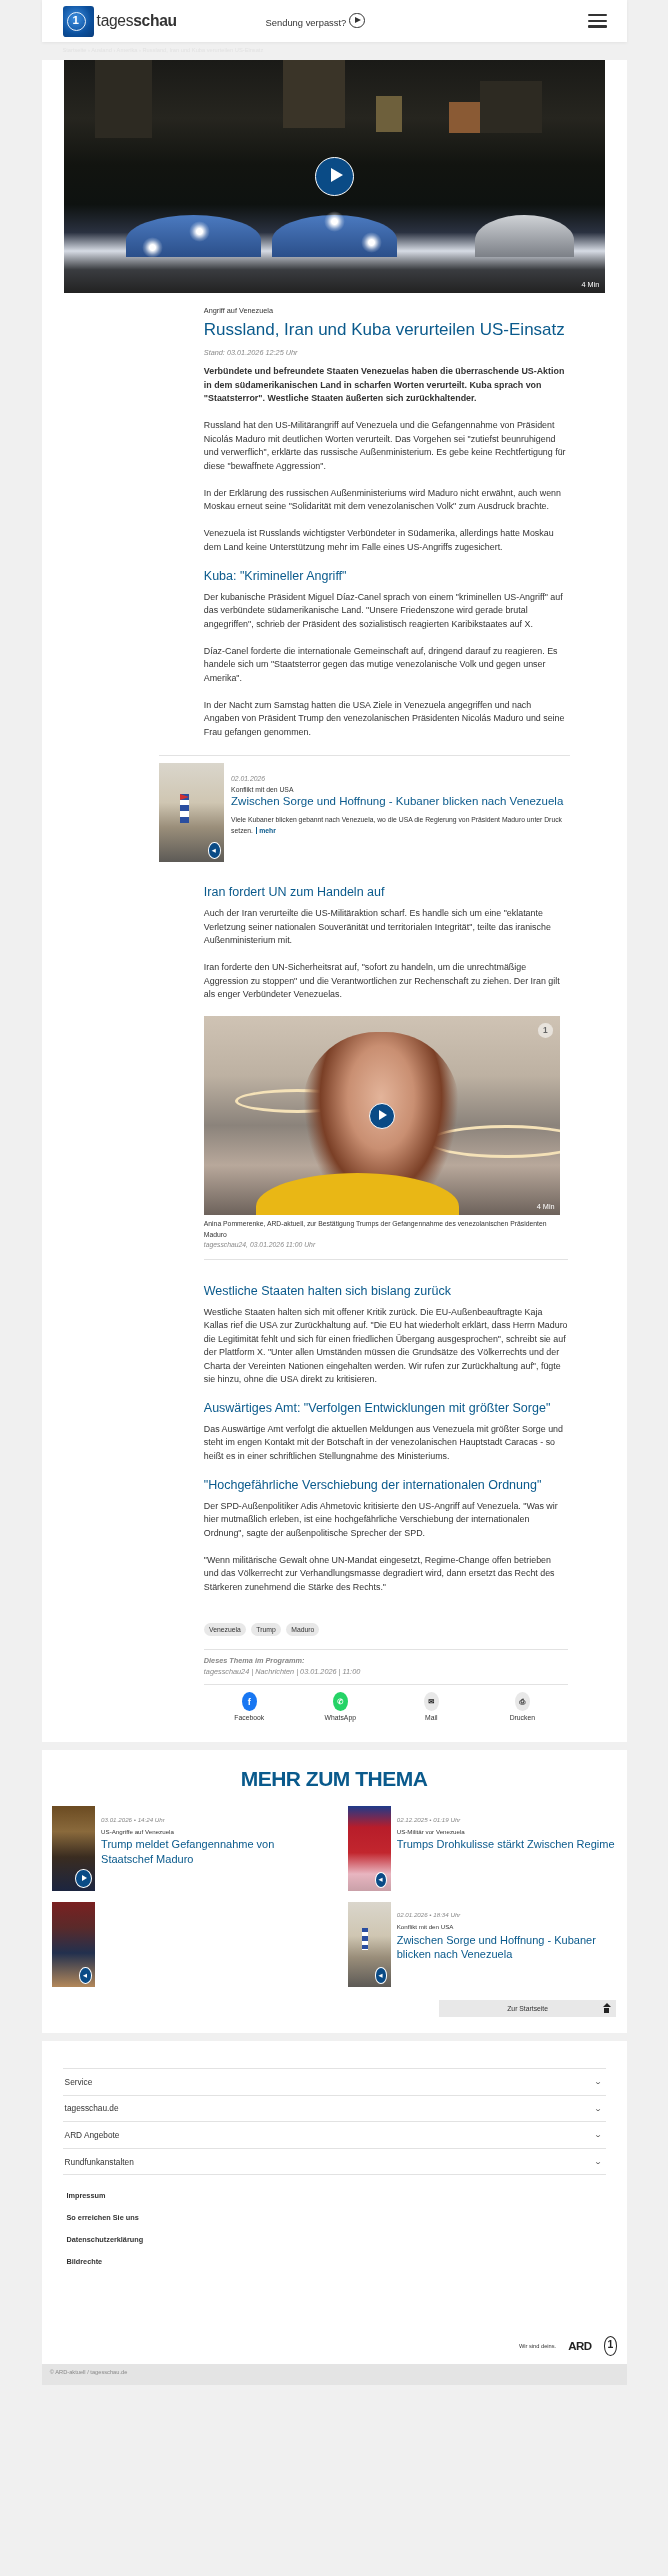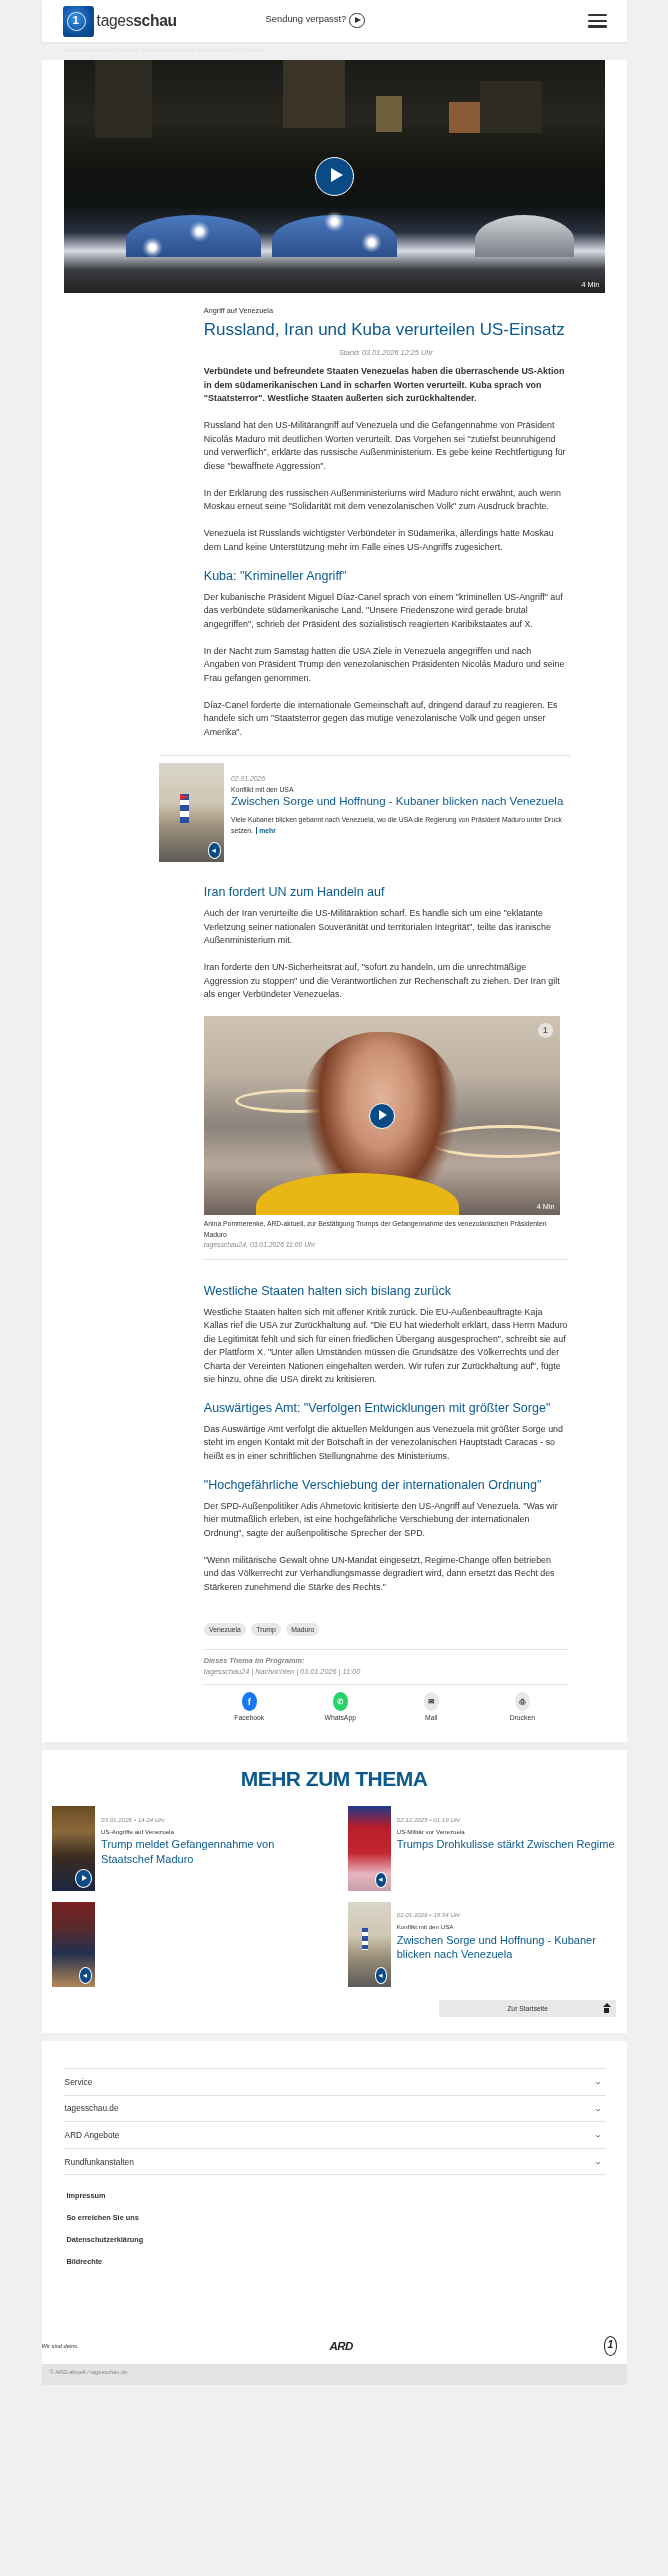--- a/index.html
+++ b/index.html
@@ -8,42 +8,42 @@
   .page { width: 585px; margin: 0 auto; position: relative; }
 
   
   .header { background: #fff; height: 42px; display: flex; align-items: center; padding: 0 21px; position: relative; box-shadow: 0 1px 3.1px rgba(0,0,0,0.06); }
   .logo { display: flex; align-items: center; gap: 3.1px; }
   .logo-icon { width: 31px; height: 31px; border-radius: 3.1px; background: radial-gradient(circle at 40% 40%, #3d8ee0, #0b4f9c 60%, #0a3c7a); position: relative; overflow: hidden; }
   .logo-icon .ring { position: absolute; left: 4.7px; top: 6.8px; width: 19px; height: 19px; border-radius: 50%; border: 1.6px solid #e6f0fb; }
   .logo-icon .one { position: absolute; left: 10px; top: 8.9px; color: #fff; font-weight: bold; font-size: 11.5px; font-family: "Liberation Sans", sans-serif; }
   .logo-text { font-size: 15.6px; color: #333; letter-spacing: -0.3px; font-family: "Liberation Sans", sans-serif; }
   .logo-text b { font-weight: bold; }
-  .sendung { position: absolute; left: 224px; top: 12.5px; display: flex; align-items: flex-start; gap: 3.1px; font-size: 9.4px; color: #333; cursor: pointer; }
+  .sendung { position: absolute; left: 224px; top: 12.5px; display: flex; align-items: flex-end; gap: 3.1px; font-size: 9.4px; color: #333; cursor: pointer; }
   .play-circle-sm { width: 15.6px; height: 15.6px; border: 1px solid #333; border-radius: 50%; position: relative; }
   .play-circle-sm::after { content: ""; position: absolute; left: 4.7px; top: 3.1px; border-left: 6.2px solid #333; border-top: 3.6px solid transparent; border-bottom: 3.6px solid transparent; }
   .menu { position: absolute; right: 20px; top: 14px; width: 19px; height: 13.5px; cursor: pointer; display: flex; flex-direction: column; justify-content: space-between; }
   .menu span { display: block; height: 2.1px; background: #333; border-radius: 1px; }
 
   .breadcrumb { height: 17.7px; padding: 5.2px 21px; font-size: 5.7px; color: #e2e2e2; }
 
   .card { background: #fff; }
   .article { padding: 0 8.3px 21px; }
   .hero { width: 541px; height: 233px; margin: 0 auto; position: relative; background: linear-gradient(180deg, #1a1a17 0%, #26251f 25%, #121410 45%, #0e1210 62%, #2a3140 74%, #d6dbe4 82%, #3a3c40 90%, #222 100%); overflow: hidden; }
   .hero .bldg { position: absolute; background: #2d2a22; }
   .hero .tent { position: absolute; bottom: 36px; height: 42px; background: linear-gradient(180deg,#4b7ac0,#2b4f8a); border-radius: 50% 50% 0 0 / 60% 60% 0 0; }
   .hero .glow { position: absolute; width: 21px; height: 21px; border-radius: 50%; background: radial-gradient(circle, #fff 20%, rgba(255,255,255,0.3) 50%, transparent 70%); }
   .play-big { position: absolute; left: 50%; top: 50%; width: 39px; height: 39px; margin: -19px 0 0 -19px; border-radius: 50%; background: #0a4b86; border: 1.6px solid #fff; cursor: pointer; }
   .play-big::after { content: ""; position: absolute; left: 14.6px; top: 10px; border-left: 12.5px solid #fff; border-top: 7.8px solid transparent; border-bottom: 7.8px solid transparent; }
   .duration { position: absolute; right: 5.2px; bottom: 4.2px; color: #fff; font-size: 7.3px; }
 
   .content { width: 364px; margin: 13px 0 0 154px; }
   .kicker { font-size: 7.3px; color: #333; margin-top: 10.4px; }
   .title { font-size: 17px; color: #0a5a8c; font-weight: normal; line-height: 21px; margin-top: 4.2px; }
-  .stand { font-size: 7.3px; color: #888; font-style: italic; margin-top: 8.3px; text-align: center; }
+  .stand { font-size: 7.3px; color: #888; font-style: italic; margin-top: 8.3px; }
   .lead { font-size: 8.9px; font-weight: bold; line-height: 13.5px; color: #333; margin-top: 8.3px; }
   .para { font-size: 8.9px; line-height: 13.5px; color: #333; margin-top: 13.5px; }
   .h2 { font-size: 12.5px; color: #0a5a8c; font-weight: normal; line-height: 15.6px; margin-top: 14.6px; }
   .h2 + .para { margin-top: 6.2px; }
 
   .teaser { display: flex; margin: 15.6px 0 0 -45px; width: 411px; border-top: 0.5px solid #e2e2e2; padding-top: 7.3px; gap: 7.3px; }
   .teaser .thumb { width: 65px; height: 99px; flex: none; position: relative; background: linear-gradient(180deg,#dad6cc 0%, #cfc6b2 40%, #9a8e7a 65%, #5d5a56 100%); overflow: hidden; }
   .thumb .flag { position: absolute; left: 21px; top: 31px; width: 9.4px; height: 29px; background: repeating-linear-gradient(180deg,#2a4ea0 0 5.7px,#fff 5.7px 11.5px); }
   .thumb .flagtri { position: absolute; left: 21px; top: 31px; border-left: 9.4px solid #d12f2f; border-top: 3.1px solid transparent; border-bottom: 3.1px solid transparent; width: 0; height: 0; }
   .audio-badge { position: absolute; right: 3.1px; bottom: 3.1px; width: 12.5px; height: 16.7px; border-radius: 50%; background: #0a4b86; border: 1px solid #fff; }
@@ -101,21 +101,21 @@
   .home-btn .house { position: absolute; right: 5.2px; top: 3.1px; width: 8.3px; height: 9.4px; }
   .house .roof { position: absolute; left: 0; top: 0; border-bottom: 4.2px solid #222; border-left: 4.2px solid transparent; border-right: 4.2px solid transparent; }
   .house .body { position: absolute; left: 1.6px; top: 4.2px; width: 5.2px; height: 5.2px; background: #222; }
 
   .footer { padding: 27px 0 0; }
   .acc { margin: 0 21px; border-top: 0.5px solid #e2e2e2; }
   .acc-item { height: 26.6px; border-bottom: 0.5px solid #e2e2e2; display: flex; align-items: center; justify-content: space-between; padding: 0 4.2px 0 2.1px; font-size: 8.3px; color: #333; cursor: pointer; }
   .acc-item .chev { font-size: 7.3px; color: #333; transform: scaleX(1.4); }
   .links { margin: 15.6px 0 0 25px; font-weight: bold; }
   .links a { display: block; font-size: 7.3px; color: #333; text-decoration: none; height: 22px; cursor: pointer; }
-  .ard-brand { display: flex; justify-content: space-between; align-items: center; gap: 3px; padding: 57px 9.4px 8.3px 0; font-style: italic; }
+  .ard-brand { display: flex; justify-content: flex-end; align-items: center; gap: 12px; padding: 57px 9.4px 8.3px 0; }
   .ard-brand .wir { font-size: 5.7px; color: #333; }
   .ard-brand .ard { font-size: 11.5px; font-weight: bold; color: #222; letter-spacing: -0.5px; }
   .ard-brand .one-c { width: 13.5px; height: 20px; border: 1.6px solid #222; border-radius: 50%; font-weight: bold; font-size: 10.4px; text-align: center; line-height: 16.7px; color: #222; }
   .copyright { background: #e4e4e4; height: 21px; padding: 5.2px 8.3px; font-size: 5.7px; color: #888; }
 </style>
 </head>
 <body>
 
 <div class="page">
 
@@ -168,22 +168,22 @@
       <h1 class="title">Russland, Iran und Kuba verurteilen US-Einsatz</h1>
       <div class="stand">Stand: 03.01.2026 12:25 Uhr</div>
       <p class="lead">Verbündete und befreundete Staaten Venezuelas haben die überraschende US-Aktion in dem südamerikanischen Land in scharfen Worten verurteilt. Kuba sprach von "Staatsterror". Westliche Staaten äußerten sich zurückhaltender.</p>
 
       <p class="para">Russland hat den US-Militärangriff auf Venezuela und die Gefangennahme von Präsident Nicolás Maduro mit deutlichen Worten verurteilt. Das Vorgehen sei "zutiefst beunruhigend und verwerflich", erklärte das russische Außenministerium. Es gebe keine Rechtfertigung für diese "bewaffnete Aggression".</p>
       <p class="para">In der Erklärung des russischen Außenministeriums wird Maduro nicht erwähnt, auch wenn Moskau erneut seine "Solidarität mit dem venezolanischen Volk" zum Ausdruck brachte.</p>
       <p class="para">Venezuela ist Russlands wichtigster Verbündeter in Südamerika, allerdings hatte Moskau dem Land keine Unterstützung mehr im Falle eines US-Angriffs zugesichert.</p>
 
       <h2 class="h2">Kuba: "Krimineller Angriff"</h2>
       <p class="para">Der kubanische Präsident Miguel Díaz-Canel sprach von einem "kriminellen US-Angriff" auf das verbündete südamerikanische Land. "Unsere Friedenszone wird gerade brutal angegriffen", schrieb der Präsident des sozialistisch reagierten Karibikstaates auf X.</p>
+      <p class="para">Díaz-Canel forderte die internationale Gemeinschaft auf, dringend darauf zu reagieren. Es handele sich um "Staatsterror gegen das mutige venezolanische Volk und gegen unser Amerika".</p>
       <p class="para">In der Nacht zum Samstag hatten die USA Ziele in Venezuela angegriffen und nach Angaben von Präsident Trump den venezolanischen Präsidenten Nicolás Maduro und seine Frau gefangen genommen.</p>
-      <p class="para">Díaz-Canel forderte die internationale Gemeinschaft auf, dringend darauf zu reagieren. Es handele sich um "Staatsterror gegen das mutige venezolanische Volk und gegen unser Amerika".</p>
 
       <div class="teaser">
         <div class="thumb">
           <div class="flag"></div>
             <div class="flagtri"></div>
           <div class="audio-badge"></div>
         </div>
         <div class="info">
           <div class="t-date">02.01.2026</div>
           <div class="t-kicker">Konflikt mit den USA</div>

